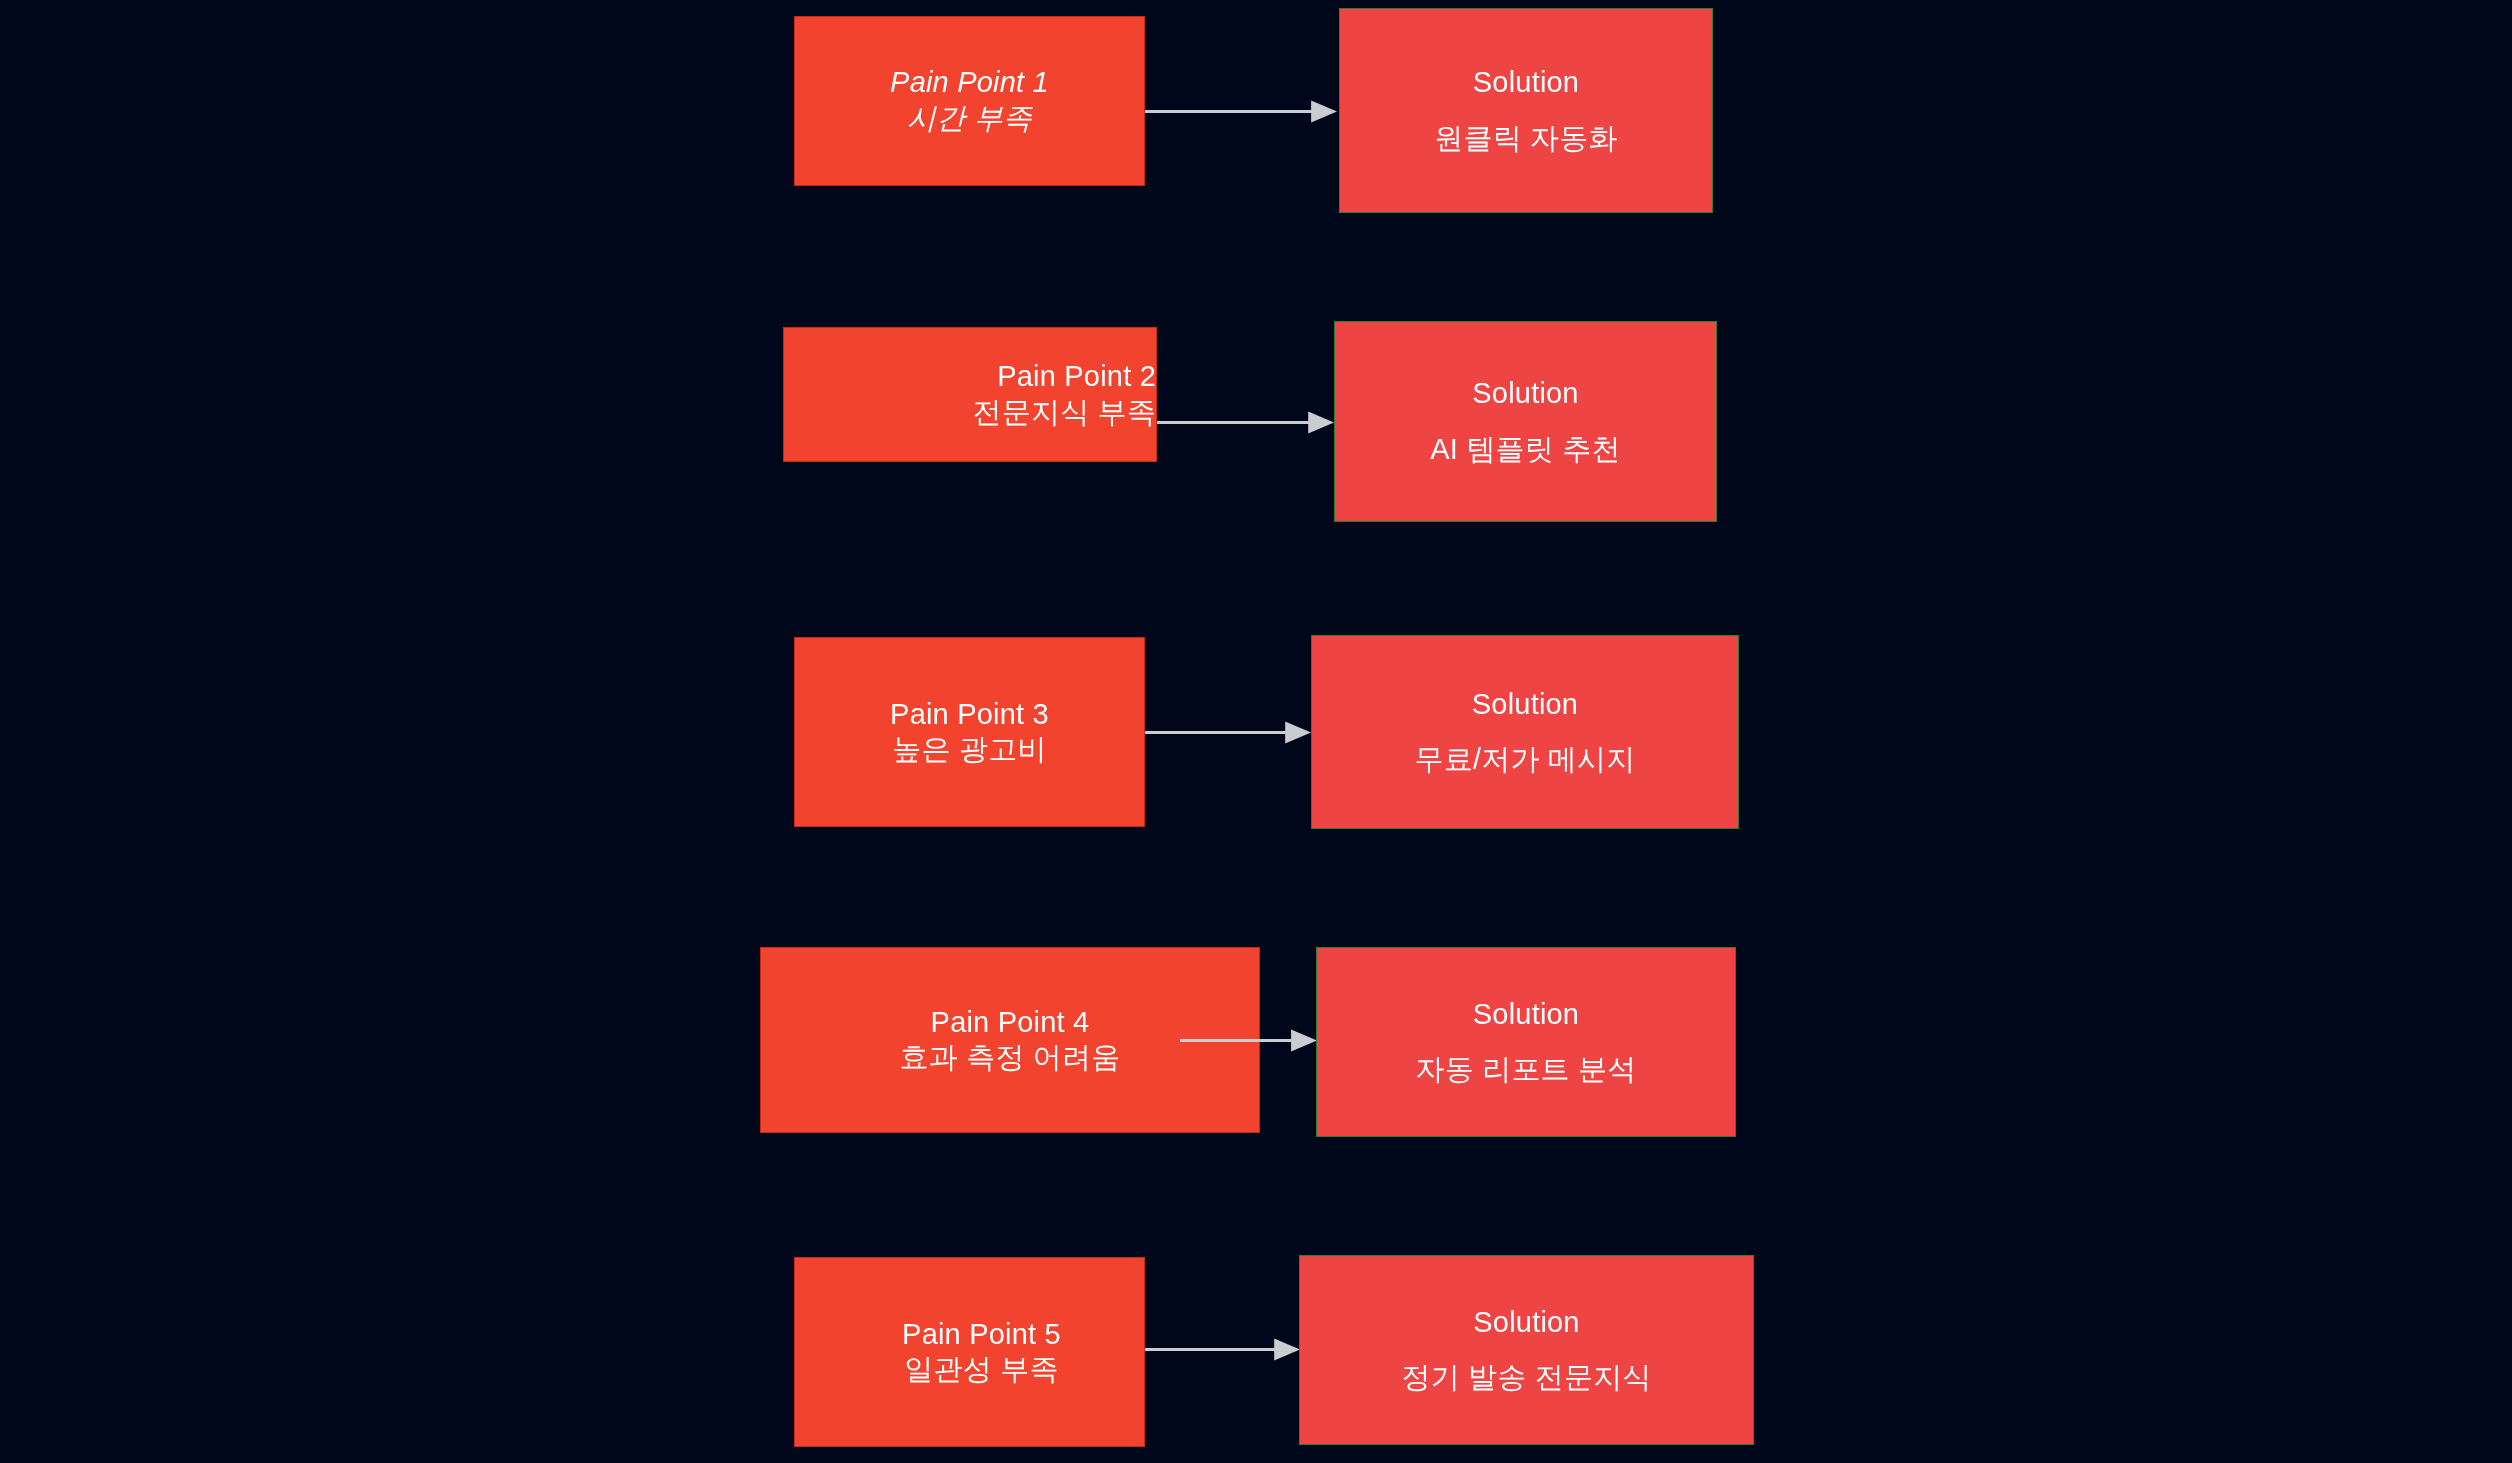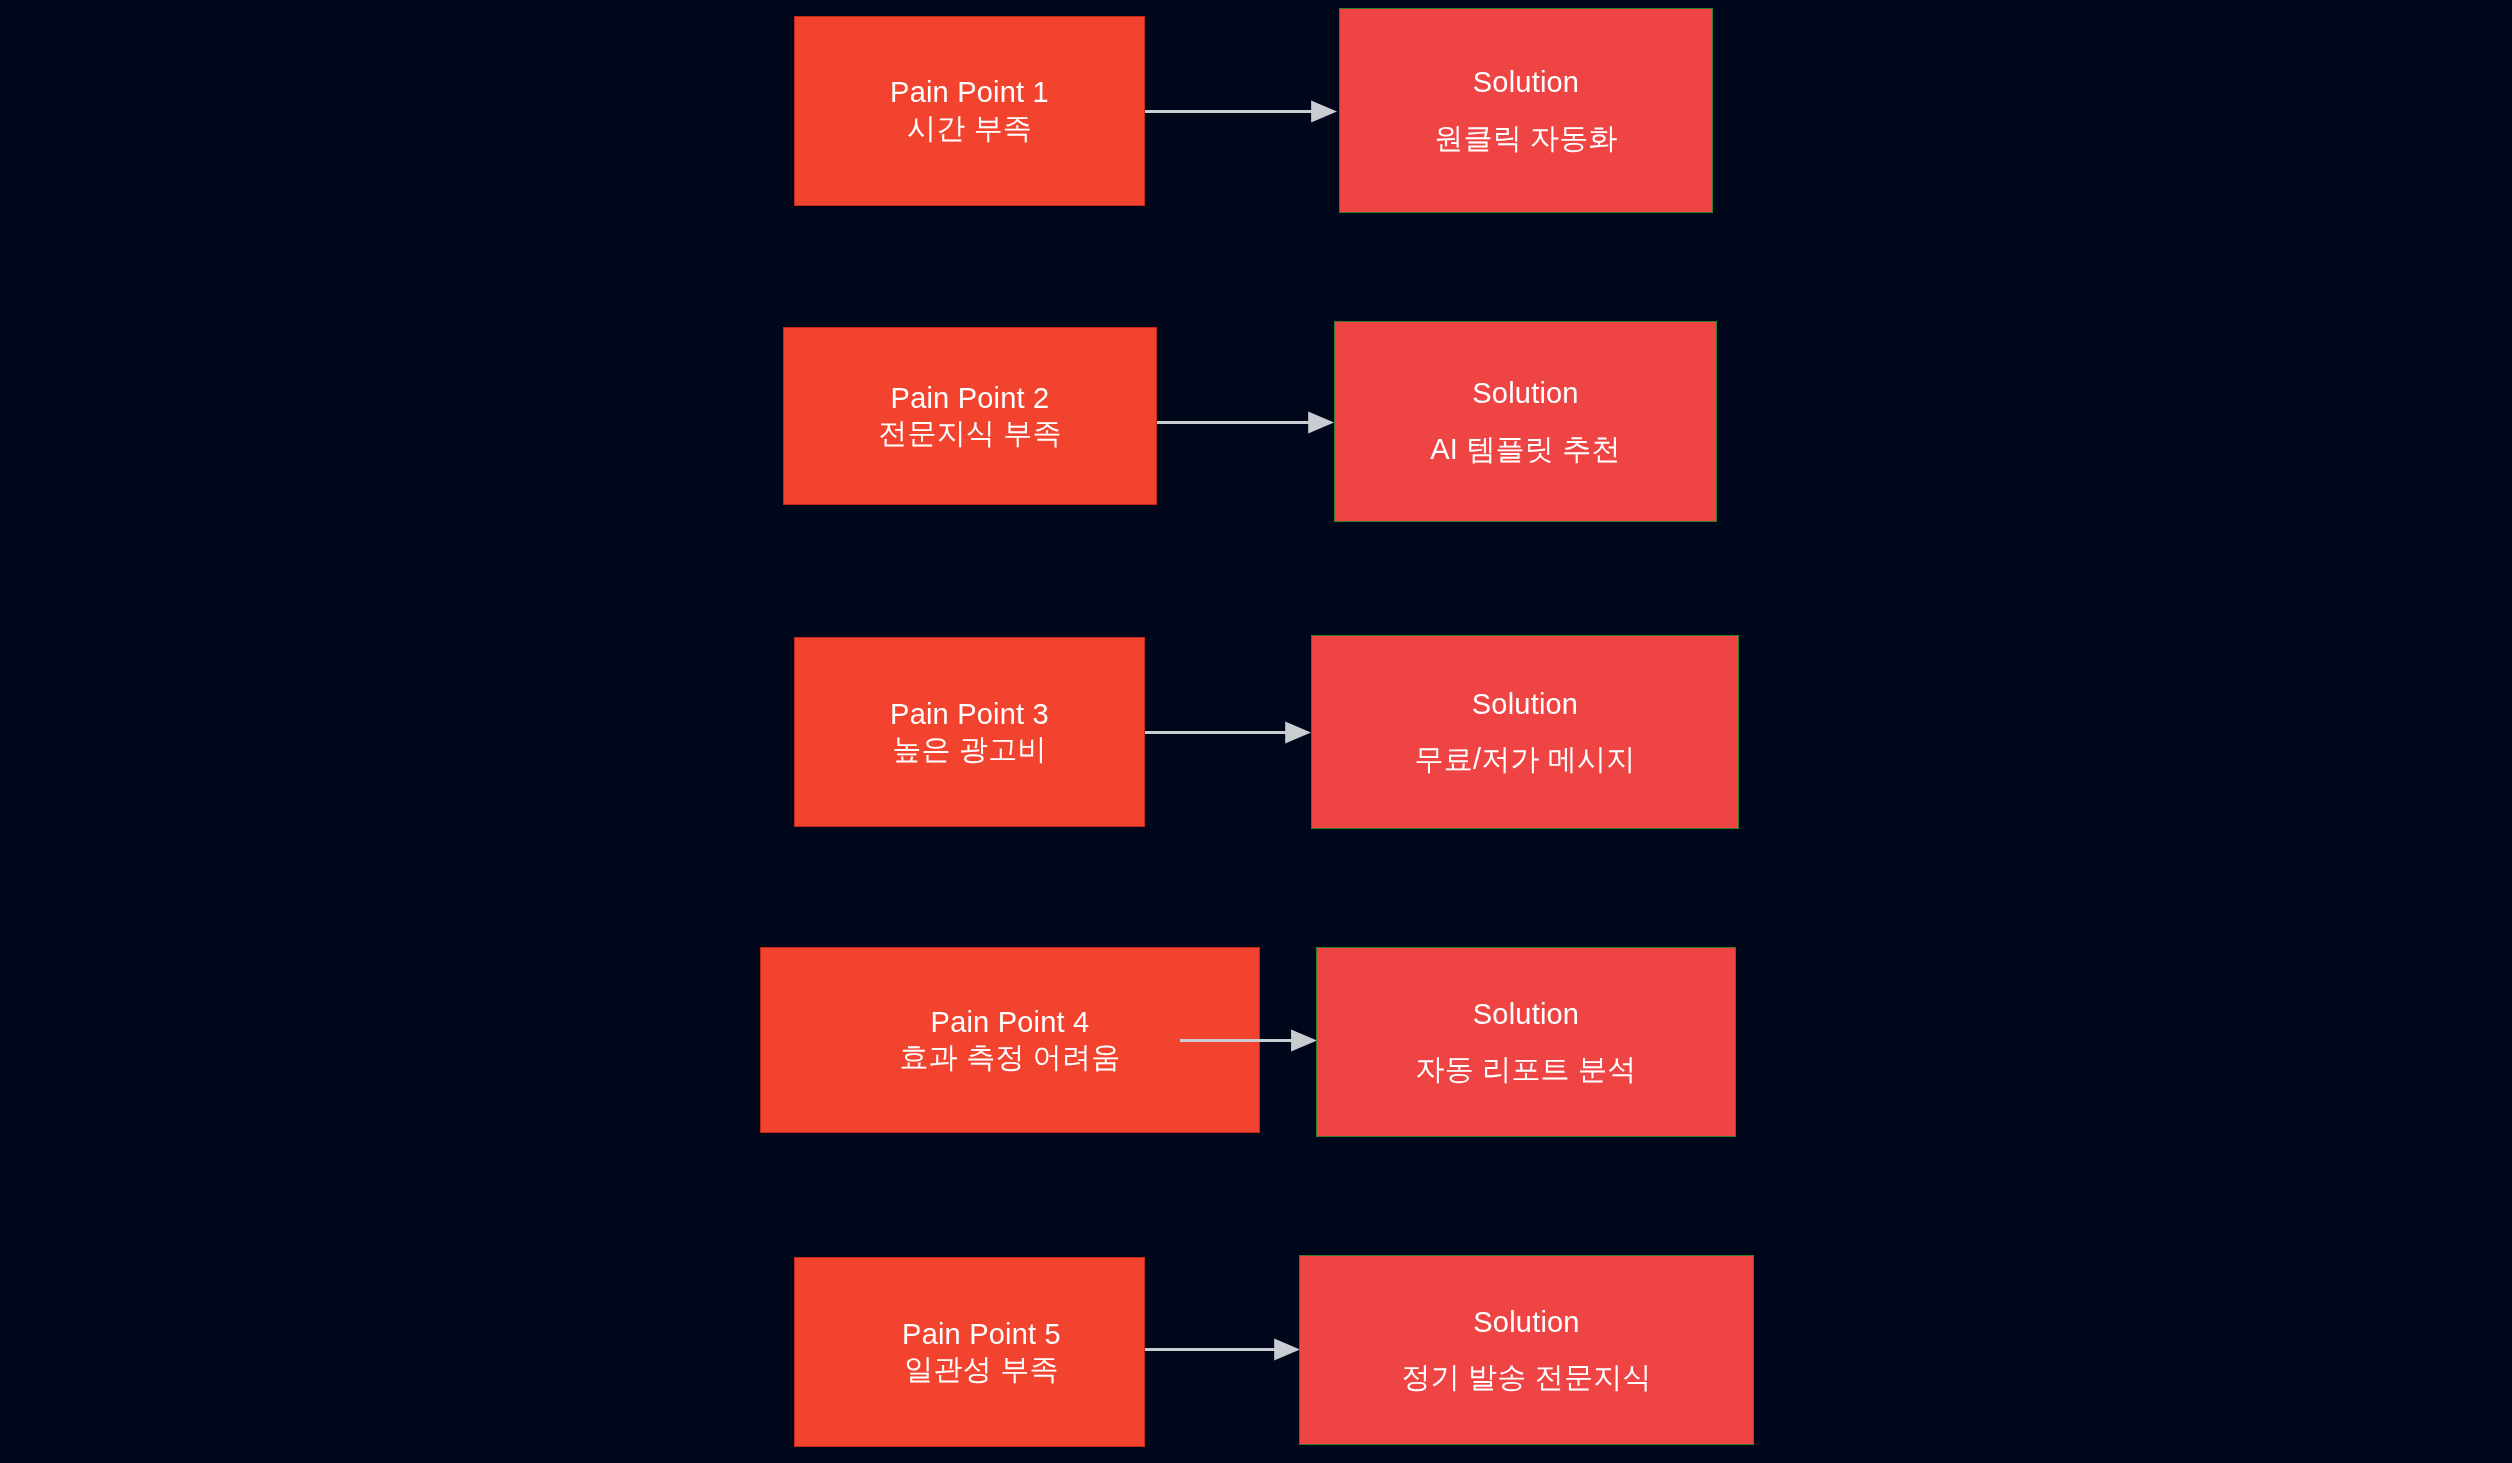--- a/index.html
+++ b/index.html
@@ -53,34 +53,34 @@
   }
   .edge-head {
     fill: #c9ccd1;
   }
 </style>
 </head>
 <body>
 
 <div id="canvas">
 
-  <div class="node pain" style="left:794px; top:15.7px; width:351px; height:190px;">
+  <div class="node pain" style="left:794px; top:15.7px; width:351px; height:170px;font-style:italic;">
     <span class="l1">Pain Point 1</span>
     <span class="l2">시간 부족</span>
   </div>
   <svg class="edge" style="left:1145px; top:93px; width:192px;" viewBox="0 0 208 40" preserveAspectRatio="none">
     <line class="edge-line" x1="0" y1="20" x2="182" y2="20"></line>
     <polygon class="edge-head" points="180,8 208,20 180,32"></polygon>
   </svg>
   <div class="node solution" style="left:1339px; top:8.3px; width:374px; height:205px;">
     <span class="l1">Solution</span>
     <span class="l2">원클릭 자동화</span>
   </div>
 
-  <div class="node pain" style="left:783px; top:327px; width:374px; height:178px;">
+  <div class="node pain" style="left:783px; top:327px; width:374px; height:135px;align-items:flex-end;">
     <span class="l1">Pain Point 2</span>
     <span class="l2">전문지식 부족</span>
   </div>
   <svg class="edge" style="left:1157px; top:404px; width:177px;" viewBox="0 0 192 40" preserveAspectRatio="none">
     <line class="edge-line" x1="0" y1="20" x2="166" y2="20"></line>
     <polygon class="edge-head" points="164,8 192,20 164,32"></polygon>
   </svg>
   <div class="node solution" style="left:1334px; top:321px; width:383px; height:201px;">
     <span class="l1">Solution</span>
     <span class="l2">AI 템플릿 추천</span>

